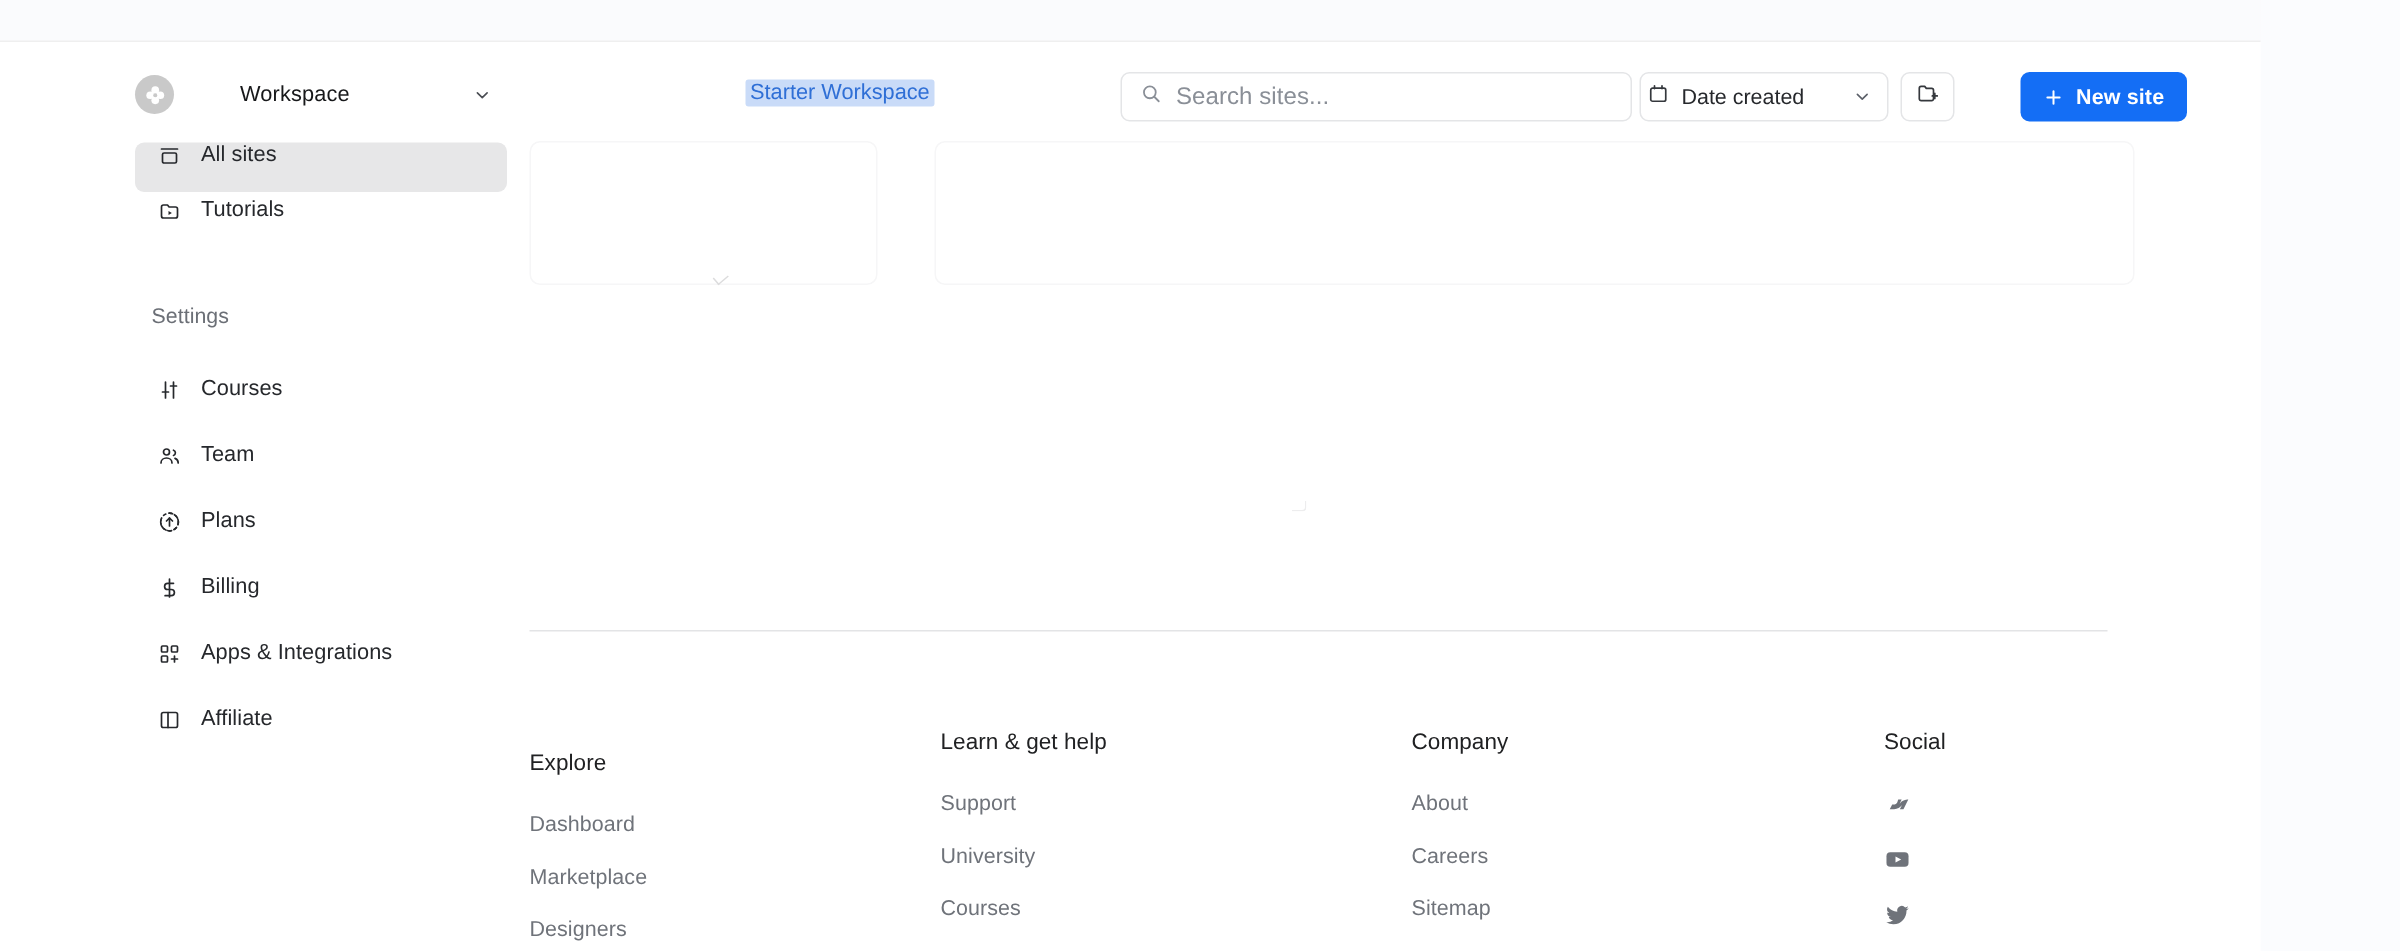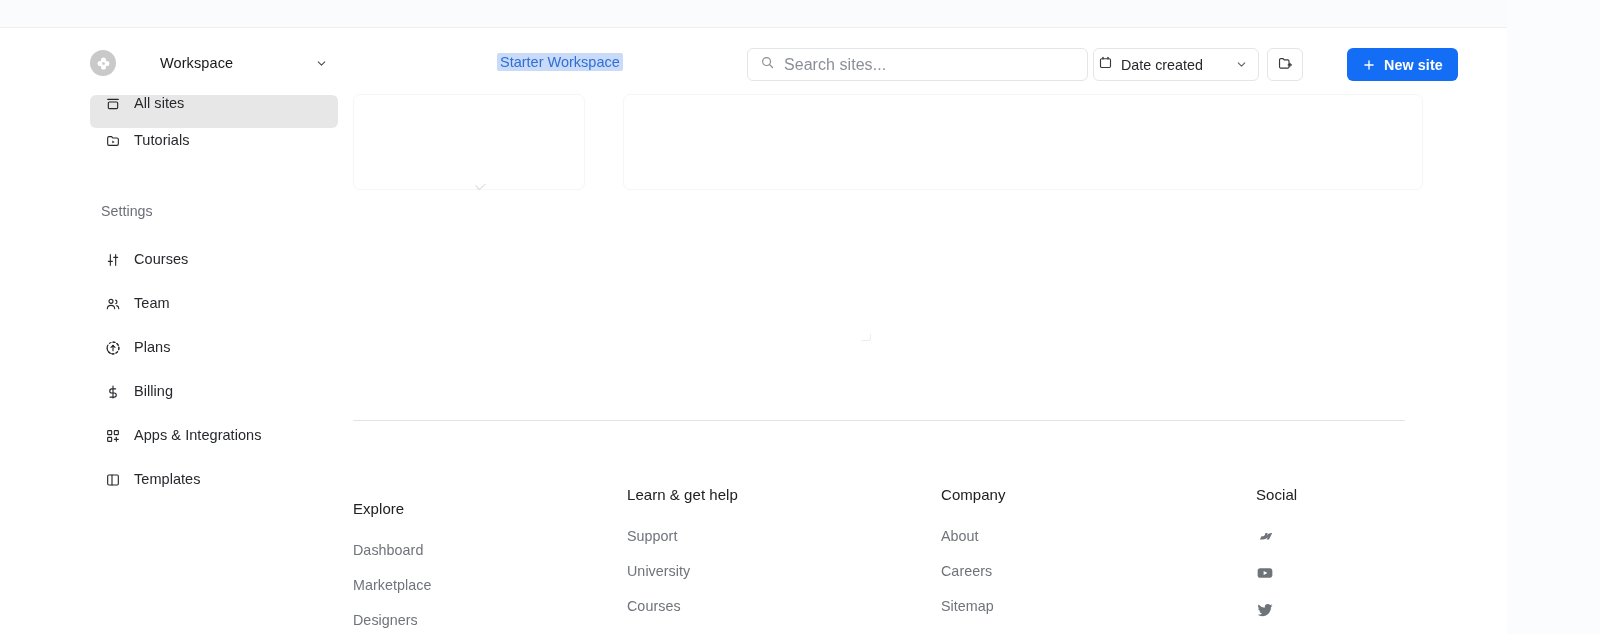--- a/index.html
+++ b/index.html
@@ -448,21 +448,21 @@
             <span class="nav-label">Apps &amp; Integrations</span>
           </div>
 
           <div class="nav-item">
             <span class="nav-icon">
               <svg width="16" height="16" viewBox="0 0 24 24" fill="none" stroke="#26282c" stroke-width="1.7" stroke-linecap="round" stroke-linejoin="round">
                 <rect x="4" y="4.5" width="16" height="15" rx="1.8"></rect>
                 <line x1="10.5" y1="4.5" x2="10.5" y2="19.5"></line>
               </svg>
             </span>
-            <span class="nav-label">Templates</span>
+            <span class="nav-label">Affiliate</span>
           </div>
 
         </div>
       </nav>
     </aside>
 
     <header class="toolbar">
 
       <div class="crumb-chip">Starter Workspace</div>
 

